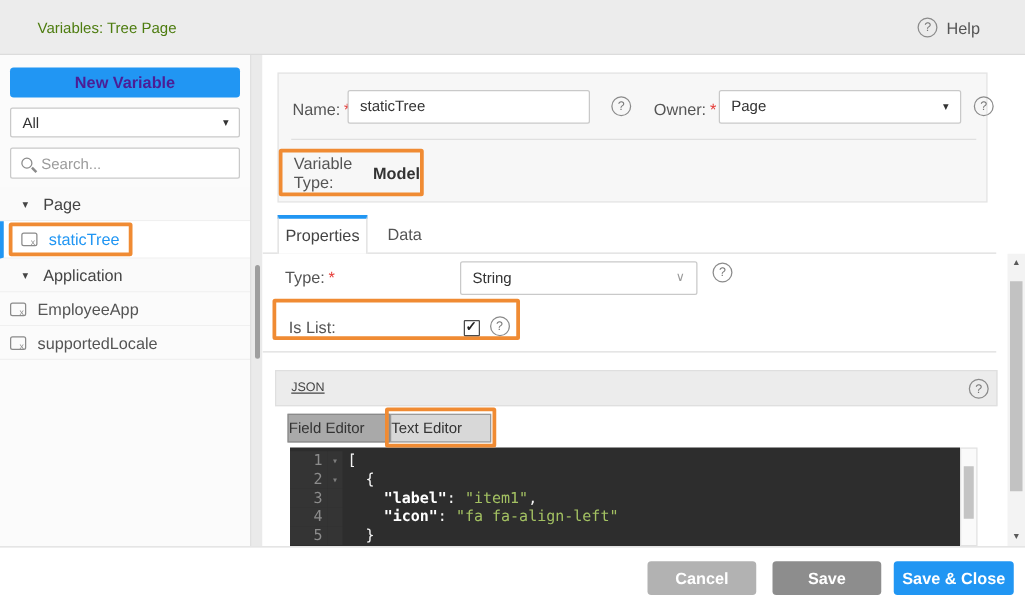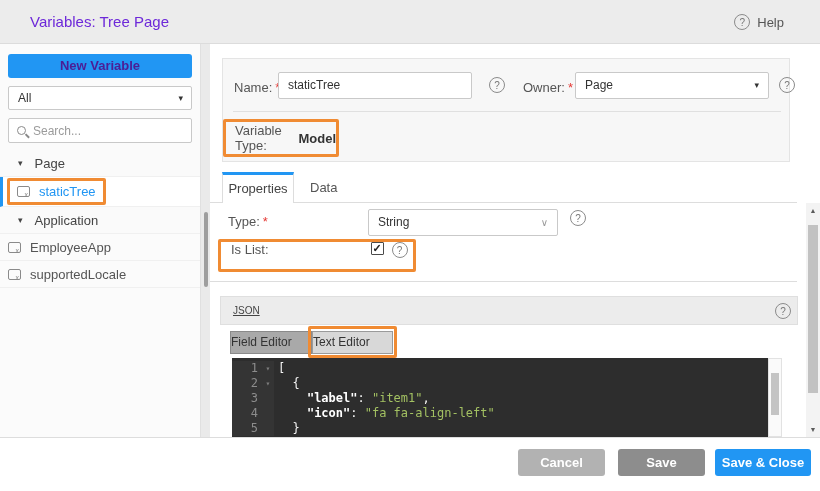--- a/index.html
+++ b/index.html
@@ -1,21 +1,21 @@
 <!DOCTYPE html>
 <html><head>
 <meta charset="utf-8">
 <style>
   * { margin:0; padding:0; box-sizing:border-box; }
   html,body { width:820px; height:491px; }
   body { font-family:"Liberation Sans", sans-serif; background:#fff; position:relative; overflow:hidden; }
 
   
   .header { position:absolute; left:0; top:0; width:820px; height:44px; background:#ececec; border-bottom:1px solid #dcdcdc; }
-  .header-title { position:absolute; left:30px; top:0; line-height:44px; font-size:15px; color:#6d28d9; }
+  .header-title { position:absolute; left:30px; top:0; line-height:44px; font-size:12px; color:#4d7c0f; }
   .help-link { position:absolute; right:36px; top:0; height:44px; display:flex; align-items:center; gap:7px; font-size:13px; color:#555; cursor:pointer; }
   .qicon { display:inline-flex; align-items:center; justify-content:center; width:16px; height:16px; border:1px solid #8b8b8b; border-radius:50%; font-size:10px; color:#777; background:transparent; flex:0 0 auto; }
 
   
   .sidebar { position:absolute; left:0; top:44px; width:200px; height:393px; background:#fbfbfb; }
   .btn-new { position:absolute; left:8px; top:10px; width:184px; height:24px; background:#2196f3; border:none; border-radius:3px; color:#4c1d95; font-weight:bold; font-size:13px; line-height:24px; text-align:center; cursor:pointer; font-family:"Liberation Sans",sans-serif; }
   .filter-select { position:absolute; left:8px; top:42px; width:184px; height:24px; background:#fff; border:1px solid #c9c9c9; border-radius:2px; font-size:12px; color:#333; line-height:22px; padding-left:9px; cursor:pointer; }
   .filter-caret { position:absolute; right:8px; top:0; line-height:22px; font-size:9px; color:#333; }
   .search-box { position:absolute; left:8px; top:74px; width:184px; height:25px; background:#fff; border:1px solid #c9c9c9; border-radius:2px; display:flex; align-items:center; padding-left:8px; }
   .mag-icon { width:9px; height:9px; border:1.5px solid #8a8a8a; border-radius:50%; position:relative; flex:0 0 auto; }
@@ -57,21 +57,21 @@
   .vt-value { font-size:13px; color:#333; font-weight:bold; margin-left:11px; }
 
   .tab-props { position:absolute; left:12px; top:128px; width:72px; height:31px; background:#fff; border-top:3px solid #2196f3; border-left:1px solid #ddd; border-right:1px solid #ddd; font-size:13px; color:#444; text-align:center; line-height:27px; cursor:pointer; z-index:2; }
   .tab-data { position:absolute; left:100px; top:128px; height:31px; font-size:13px; color:#555; line-height:31px; cursor:pointer; }
   .tab-underline { position:absolute; left:0; top:158px; width:587px; border-bottom:1px solid #ddd; }
 
   .type-label { position:absolute; left:18px; top:170px; }
   .type-select { position:absolute; left:158px; top:165px; width:190px; height:27px; background:#fff; border:1px solid #c9c9c9; border-radius:2px; font-size:12px; color:#333; line-height:25px; padding-left:9px; cursor:pointer; }
   .type-chevron { position:absolute; right:9px; top:0; line-height:25px; font-size:10px; color:#9a9a9a; }
   .q-type { position:absolute; left:360px; top:166px; }
-  .islist-box { position:absolute; left:8px; top:195px; width:198px; height:33px; border:3px solid #f08b33; border-radius:2px; display:flex; align-items:flex-start; padding-left:10px; }
+  .islist-box { position:absolute; left:8px; top:195px; width:198px; height:33px; border:3px solid #f08b33; border-radius:2px; display:flex; align-items:flex-end; padding-left:10px; }
   .checkbox { width:13px; height:13px; border:1px solid #4a4a4a; border-radius:1px; background:#fff; display:inline-flex; align-items:center; justify-content:center; font-size:11px; font-weight:bold; color:#222; margin-left:102px; cursor:pointer; line-height:1; }
   .q-islist { margin-left:8px; }
   .props-underline { position:absolute; left:0; top:237px; width:587px; border-bottom:1px solid #ddd; }
 
   .json-bar { position:absolute; left:10px; top:252px; width:578px; height:29px; background:#ececec; border:1px solid #dfdfdf; }
   .json-title { position:absolute; left:12px; top:0; line-height:27px; font-size:10px; color:#444;text-decoration:underline; }
   .q-json { position:absolute; right:6px; top:6px; }
   .btn-editor { position:absolute; top:287px; height:23px; font-size:12px; color:#333; text-align:left; line-height:21px; cursor:pointer; font-family:Liberation Sans, sans-serif; }
   .btn-field-editor { left:20px; width:82px; background:#a9a9a9; border:1px solid #8a8a8a; }
   .btn-text-editor { left:102px; width:81px; background:#d8d8d8; border:1px solid #9a9a9a; }

